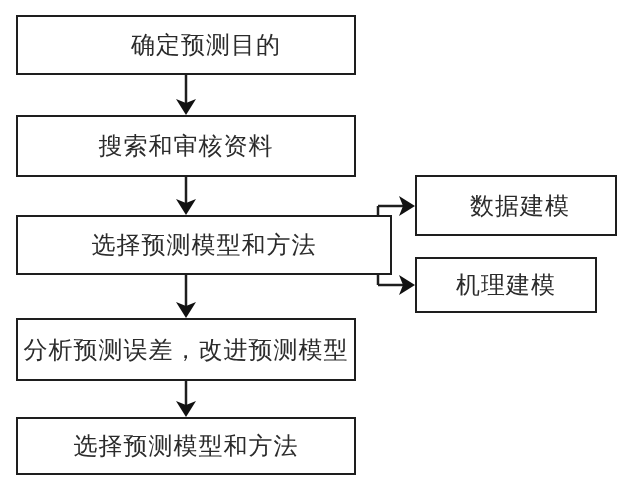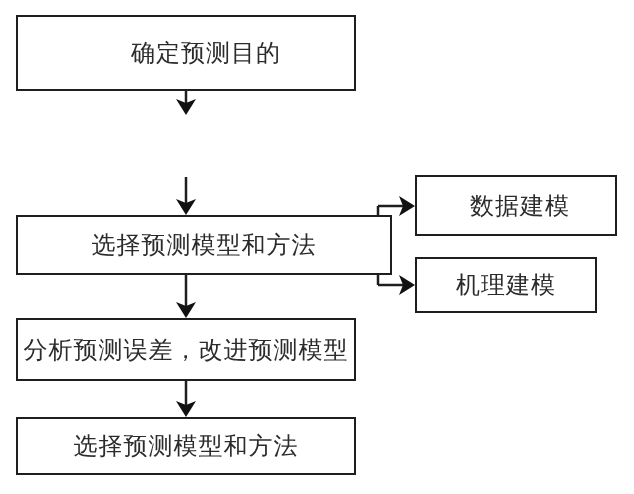--- a/index.html
+++ b/index.html
@@ -32,21 +32,21 @@
   }
   .node-label {
     color: #2b2b2b;
     font-size: 24px;
     font-weight: 400;
     letter-spacing: 1px;
     white-space: nowrap;
     line-height: 1;
   }
   
-  .step-1 { left: 16px; top: 15px;  width: 340px; height: 76px; padding-left: 40px; }
+  .step-1 { left: 16px; top: 15px;  width: 340px; height: 60px; padding-left: 40px; }
   .step-2 { left: 16px; top: 115px; width: 340px; height: 62px; }
   .step-3 { left: 16px; top: 215px; width: 376px; height: 60px; }
   .step-4 { left: 16px; top: 318px; width: 340px; height: 63px; }
   .step-5 { left: 16px; top: 417px; width: 340px; height: 58px; }
   
   .branch-1 { left: 415px; top: 175px; width: 202px; height: 61px; padding-left: 8px; }
   .branch-2 { left: 415px; top: 257px; width: 182px; height: 56px; }
 
   svg line, svg polyline {
     stroke: #1e1e1e;
@@ -88,20 +88,23 @@
       <line x1="378" y1="206" x2="404" y2="206"></line>
       <polygon points="415,206 399,196 403,206 399,216"></polygon>
       <line x1="378" y1="285" x2="404" y2="285"></line>
       <polygon points="415,285 399,275 403,285 399,295"></polygon>
     </g>
   </svg>
 
   <div class="node step-1">
     <span class="node-label">确定预测目的</span>
   </div>
+  <div class="node step-2">
+    <span class="node-label">搜索和审核资料</span>
+  </div>
   <div class="node step-3">
     <span class="node-label">选择预测模型和方法</span>
   </div>
   <div class="node step-4">
     <span class="node-label">分析预测误差，改进预测模型</span>
   </div>
   <div class="node step-5">
     <span class="node-label">选择预测模型和方法</span>
   </div>
 

